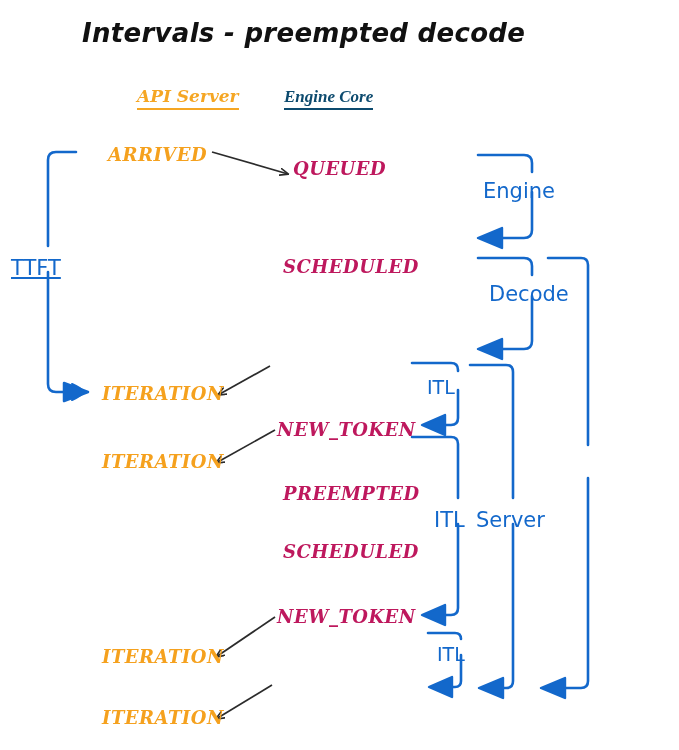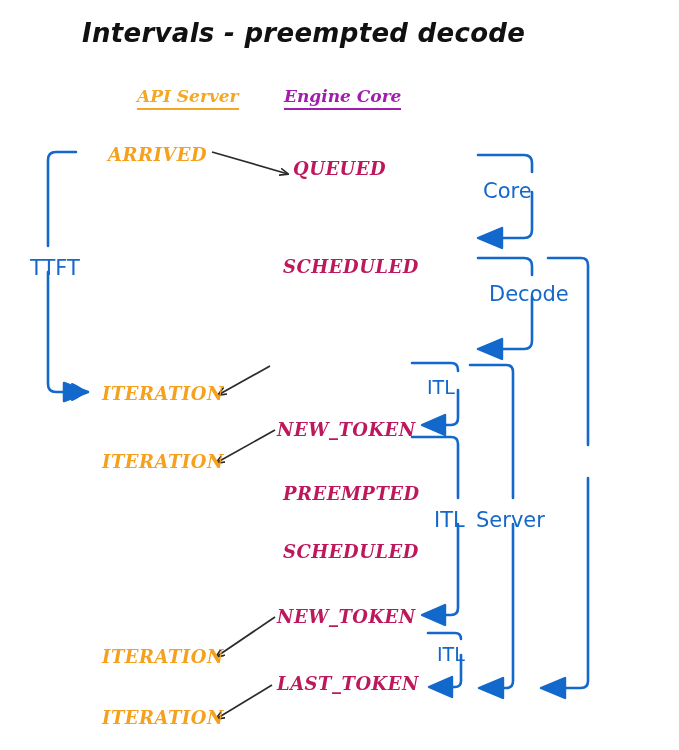--- a/index.html
+++ b/index.html
@@ -22,21 +22,21 @@
   }
 
   .colhead{
     font-family:"DejaVu Serif", serif;
     font-style:italic;font-weight:bold;
     font-size:17px;
     padding-bottom:2px;
     border-bottom:2.5px solid currentColor;
   }
   .colhead.api{color:#F5A623;}
-  .colhead.engine{color:#a21caf;}
+  .colhead.engine{color:#0c4a6e;font-family:Liberation Serif, serif;}
 
   .state{
     font-family:"DejaVu Serif", serif;
     font-style:italic;font-weight:bold;
     font-size:18px;
     letter-spacing:.5px;
   }
   .state.orange{color:#F5A11E;}
   .state.red{color:#be185d;}
 
@@ -135,24 +135,23 @@
   <div class="lbl state orange" style="left:108px;top:146px;">ARRIVED</div>
   <div class="lbl state red" style="left:293px;top:160px;">QUEUED</div>
   <div class="lbl state red" style="left:283px;top:258px;">SCHEDULED</div>
   <div class="lbl state orange" style="left:102px;top:385px;">ITERATION</div>
   <div class="lbl state red" style="left:277px;top:421px;">NEW_TOKEN</div>
   <div class="lbl state orange" style="left:102px;top:453px;">ITERATION</div>
   <div class="lbl state red" style="left:283px;top:485px;font-style:italic;">PREEMPTED</div>
   <div class="lbl state red" style="left:283px;top:543px;">SCHEDULED</div>
   <div class="lbl state red" style="left:277px;top:608px;">NEW_TOKEN</div>
   <div class="lbl state orange" style="left:102px;top:648px;">ITERATION</div>
-  <div class="lbl state red" style="left:277px;top:675px;">LAST_TOKEN</div>
   <div class="lbl state orange" style="left:102px;top:709px;">ITERATION</div>
 
-  <div class="lbl bluelbl" style="left:30px;top:258px;">TTFT</div>
-  <div class="lbl bluelbl" style="left:483px;top:181px;">Core</div>
+  <div class="lbl bluelbl" style="left:11px;top:258px;text-decoration:underline;">TTFT</div>
+  <div class="lbl bluelbl" style="left:483px;top:181px;">Engine</div>
   <div class="lbl bluelbl" style="left:489px;top:284px;">Decode</div>
   <div class="lbl bluelbl" style="left:427px;top:378px;font-size:19px;">ITL</div>
   <div class="lbl bluelbl" style="left:434px;top:510px;">ITL</div>
   <div class="lbl bluelbl" style="left:476px;top:510px;">Server</div>
   <div class="lbl bluelbl" style="left:437px;top:645px;font-size:19px;">ITL</div>
 
 </div>
 
 </body></html>

